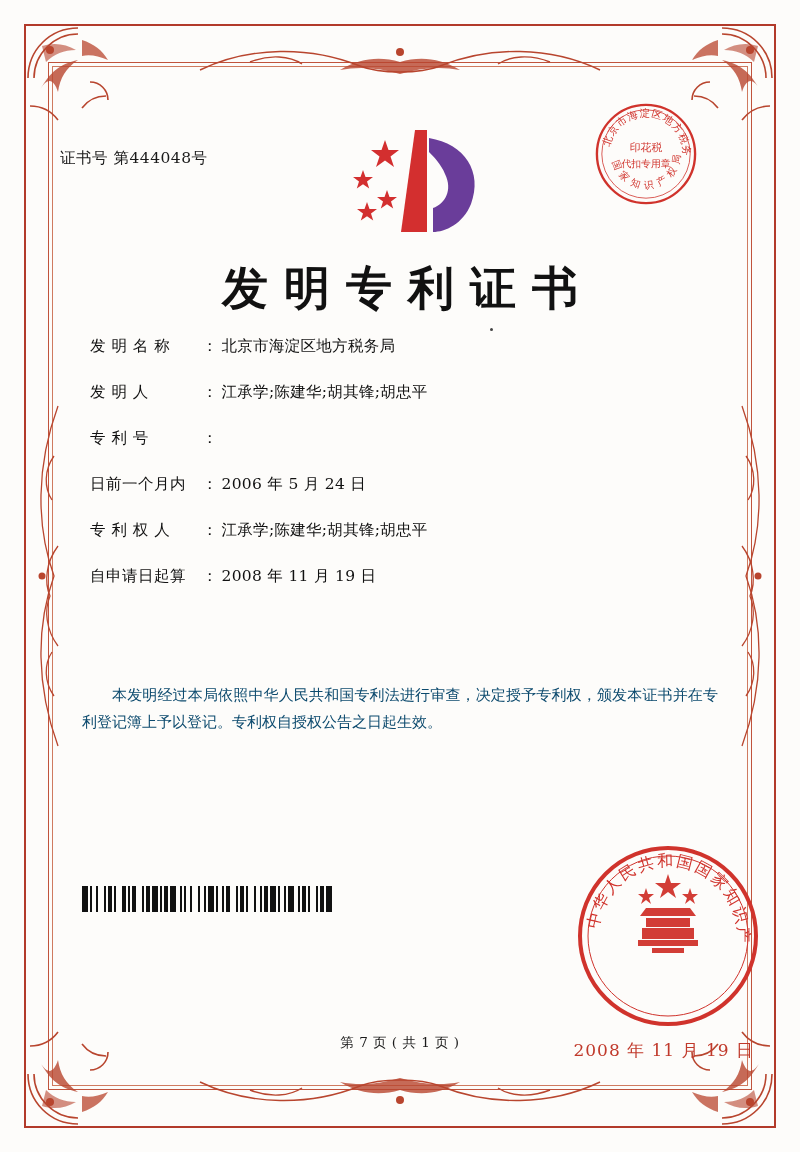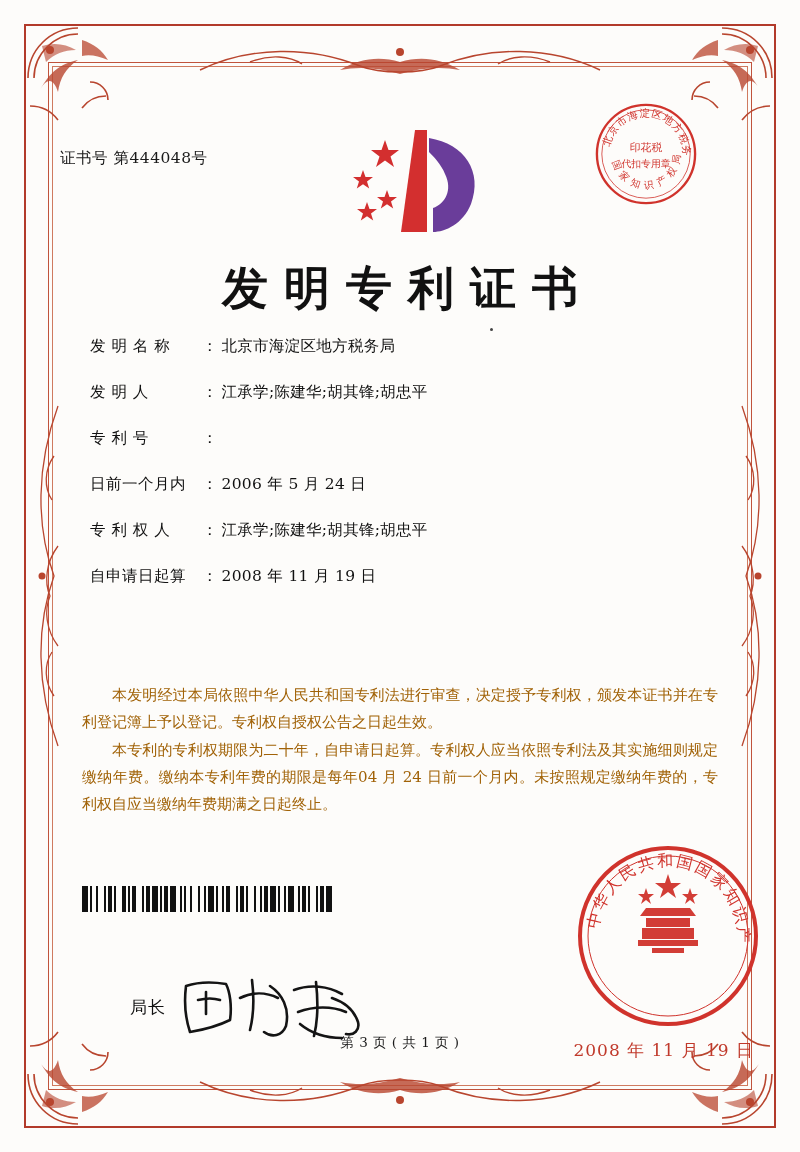--- a/index.html
+++ b/index.html
@@ -161,21 +161,21 @@
     white-space: nowrap;
   }
 
   .paragraphs {
     position: absolute;
     left: 22px;
     top: 602px;
     width: 636px;
     font-size: 15px;
     line-height: 27px;
-    color: #a16207;
+    color: #0c4a6e;
     text-align: justify;
   }
   .paragraphs p {
     margin: 0 0 1px 0;
     text-indent: 2em;
   }
 
   
   .dot-artifact {
     position: absolute;
@@ -422,21 +422,20 @@
       </div>
       <div class="field-row">
         <span class="field-label">自申请日起算</span>
         <span class="field-colon">：</span>
         <span class="field-value">2008 年 11 月 19 日</span>
       </div>
     </div>
 
     <div class="paragraphs">
       <p>本发明经过本局依照中华人民共和国专利法进行审查，决定授予专利权，颁发本证书并在专利登记簿上予以登记。专利权自授权公告之日起生效。</p>
-      <p>本专利的专利权期限为二十年，自申请日起算。专利权人应当依照专利法及其实施细则规定缴纳年费。缴纳本专利年费的期限是每年04 月 24 日前一个月内。未按照规定缴纳年费的，专利权自应当缴纳年费期满之日起终止。</p>
     </div>
 
     <div class="barcode">
         <i style="width:6px"></i>
         <i style="width:2px;background:transparent"></i>
         <i style="width:2px"></i>
         <i style="width:4px;background:transparent"></i>
         <i style="width:2px"></i>
         <i style="width:6px;background:transparent"></i>
         <i style="width:2px"></i>
@@ -508,40 +507,22 @@
         <i style="width:2px"></i>
         <i style="width:6px;background:transparent"></i>
         <i style="width:2px"></i>
         <i style="width:2px;background:transparent"></i>
         <i style="width:4px"></i>
         <i style="width:2px;background:transparent"></i>
         <i style="width:6px"></i>
         <i style="width:2px;background:transparent"></i>
       </div>
 
-    <div class="sign-row">
-      <span class="sign-label">局长</span>
-      <span class="signature">
-        <svg viewBox="0 0 210 78" fill="none" stroke="currentColor" stroke-width="2.6" stroke-linecap="round" stroke-linejoin="round">
-          <path d="M12 18 C10 34 12 52 16 64 C28 62 44 58 56 52 C58 38 56 24 52 16 C40 14 24 14 12 18Z"></path>
-          <path d="M24 32 C32 30 40 30 46 32"></path>
-          <path d="M32 24 L32 46"></path>
-          <path d="M78 12 C80 28 80 46 76 62"></path>
-          <path d="M66 30 C78 24 92 24 104 30"></path>
-          <path d="M96 18 C108 26 116 40 112 58 C108 68 98 70 90 64"></path>
-          <path d="M120 22 C136 16 154 18 168 26"></path>
-          <path d="M142 14 C144 32 144 52 140 68"></path>
-          <path d="M124 44 C140 38 158 38 172 44"></path>
-          <path d="M158 30 C170 34 180 42 184 54 C186 62 180 68 172 66"></path>
-          <path d="M126 56 C138 66 152 70 168 70"></path>
-        </svg>
-      </span>
-    </div>
-
-    <div class="page-footer">第 3 页 ( 共  1 页 )</div>
+
+    <div class="page-footer">第 7 页 ( 共  1 页 )</div>
   </div>
 
   <div class="seal-big">
     <svg viewBox="0 0 192 192">
       <circle cx="96" cy="96" r="88" fill="none" stroke="#d0332c" stroke-width="4"></circle>
       <circle cx="96" cy="96" r="80" fill="none" stroke="#d0332c" stroke-width="1"></circle>
       <path id="bigArc" d="M 26 96 A 70 70 0 1 1 166 96" fill="none"></path>
       <text font-size="16" fill="#d0332c" font-family="'DejaVu Serif', serif" letter-spacing="2.5">
         <textPath href="#bigArc" startOffset="3%">中华人民共和国国家知识产权局</textPath>
       </text>

